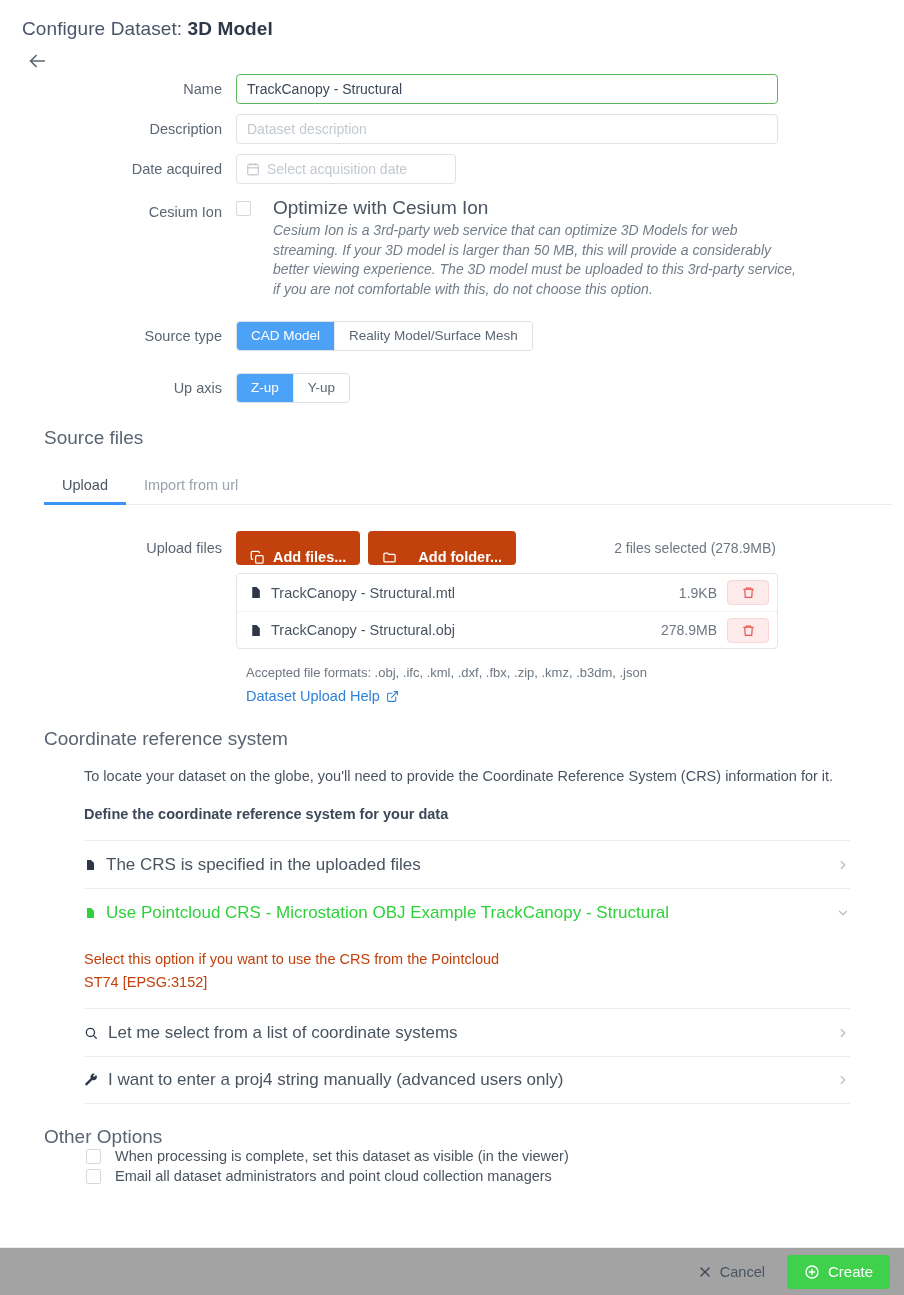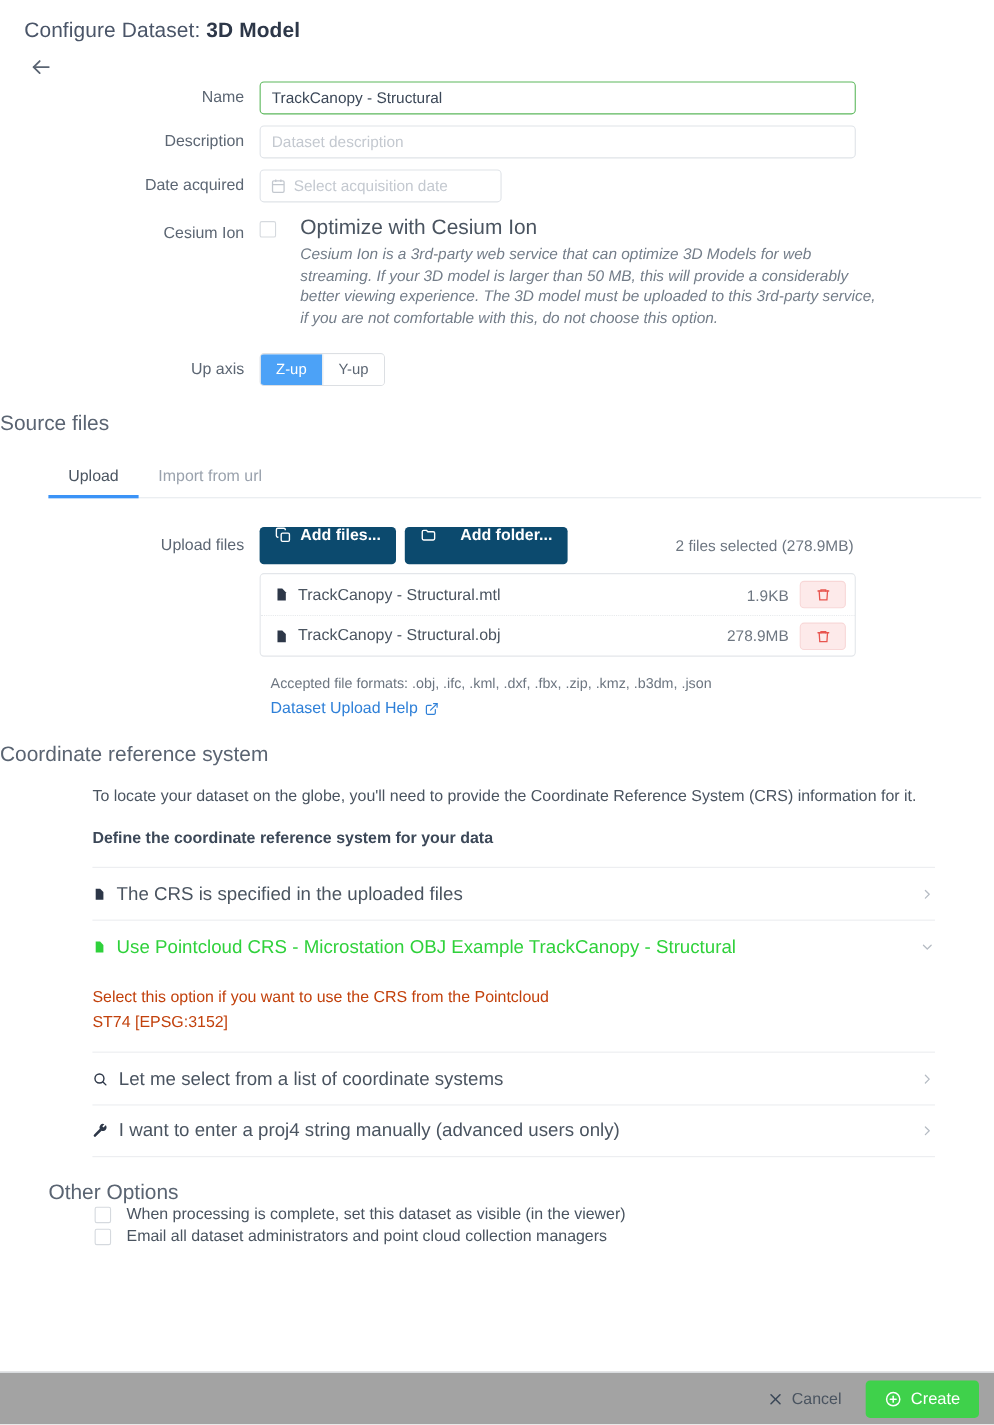--- a/index.html
+++ b/index.html
@@ -128,20 +128,21 @@
   .seg button + button { border-left: 1px solid #e6e9ec; }
 
   .seg-row { margin-top: 22px; }
   .seg-row .row-label { line-height: 30px; }
 
   
   .section-h {
     font-size: 19px;
     color: #5a6472;
     font-weight: 400;
+    padding-left: 44px;
     margin-top: 24px;
   }
 
   
   .tabs {
     margin: 28px 0 0 44px;
     display: flex;
     border-bottom: 1px solid #e7eaee;
     width: 848px;
   }
@@ -160,31 +161,31 @@
     height: 3px;
     background: #3b93f7;
   }
 
   
   .upload-row { margin-top: 26px; display: flex; align-items: flex-start; }
   .upload-row .row-label { line-height: 34px; }
   .upload-right { flex: 1 1 auto; }
   .upload-btns { display: flex; align-items: center; }
   .btn-blue {
-    background: #0c4a6e;
+    background: #c2410c;
     color: #fff;
     border: none;
     border-radius: 4px;
     height: 34px;
     padding: 0 14px;
     font-size: 14.5px;
     font-family: "Liberation Sans", sans-serif;
     cursor: pointer;
     display: inline-flex;
-    align-items: flex-start;
+    align-items: flex-end;
     gap: 8px;
     font-weight: 600;
   }
   .btn-blue + .btn-blue { margin-left: 8px; gap: 21px; }
   .files-count {
     margin-left: auto;
     color: #6d7681;
     font-size: 14px;
     padding-right: 2px;
   }
@@ -384,20 +385,29 @@
       <div class="cesium-block">
         <span class="cb"></span>
         <div class="cesium-texts">
           <div class="cesium-title">Optimize with Cesium Ion</div>
           <div class="cesium-desc">Cesium Ion is a 3rd-party web service that can optimize 3D Models for web streaming. If your 3D model is larger than 50 MB, this will provide a considerably better viewing experience. The 3D model must be uploaded to this 3rd-party service, if you are not comfortable with this, do not choose this option.</div>
         </div>
       </div>
     </div>
   </div>
 
+  <div class="row seg-row">
+    <div class="row-label">Source type</div>
+    <div class="row-field">
+      <div class="seg">
+        <button class="active">CAD Model</button>
+        <button>Reality Model/Surface Mesh</button>
+      </div>
+    </div>
+  </div>
 
   <div class="row seg-row">
     <div class="row-label">Up axis</div>
     <div class="row-field">
       <div class="seg">
         <button class="active">Z-up</button>
         <button>Y-up</button>
       </div>
     </div>
   </div>

